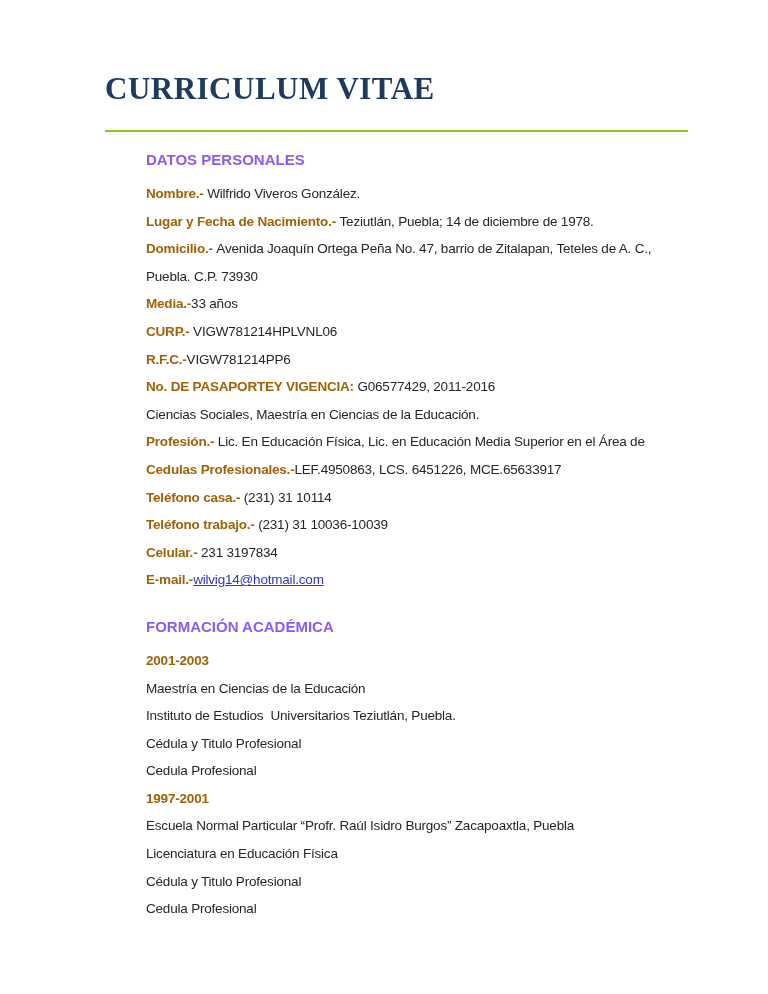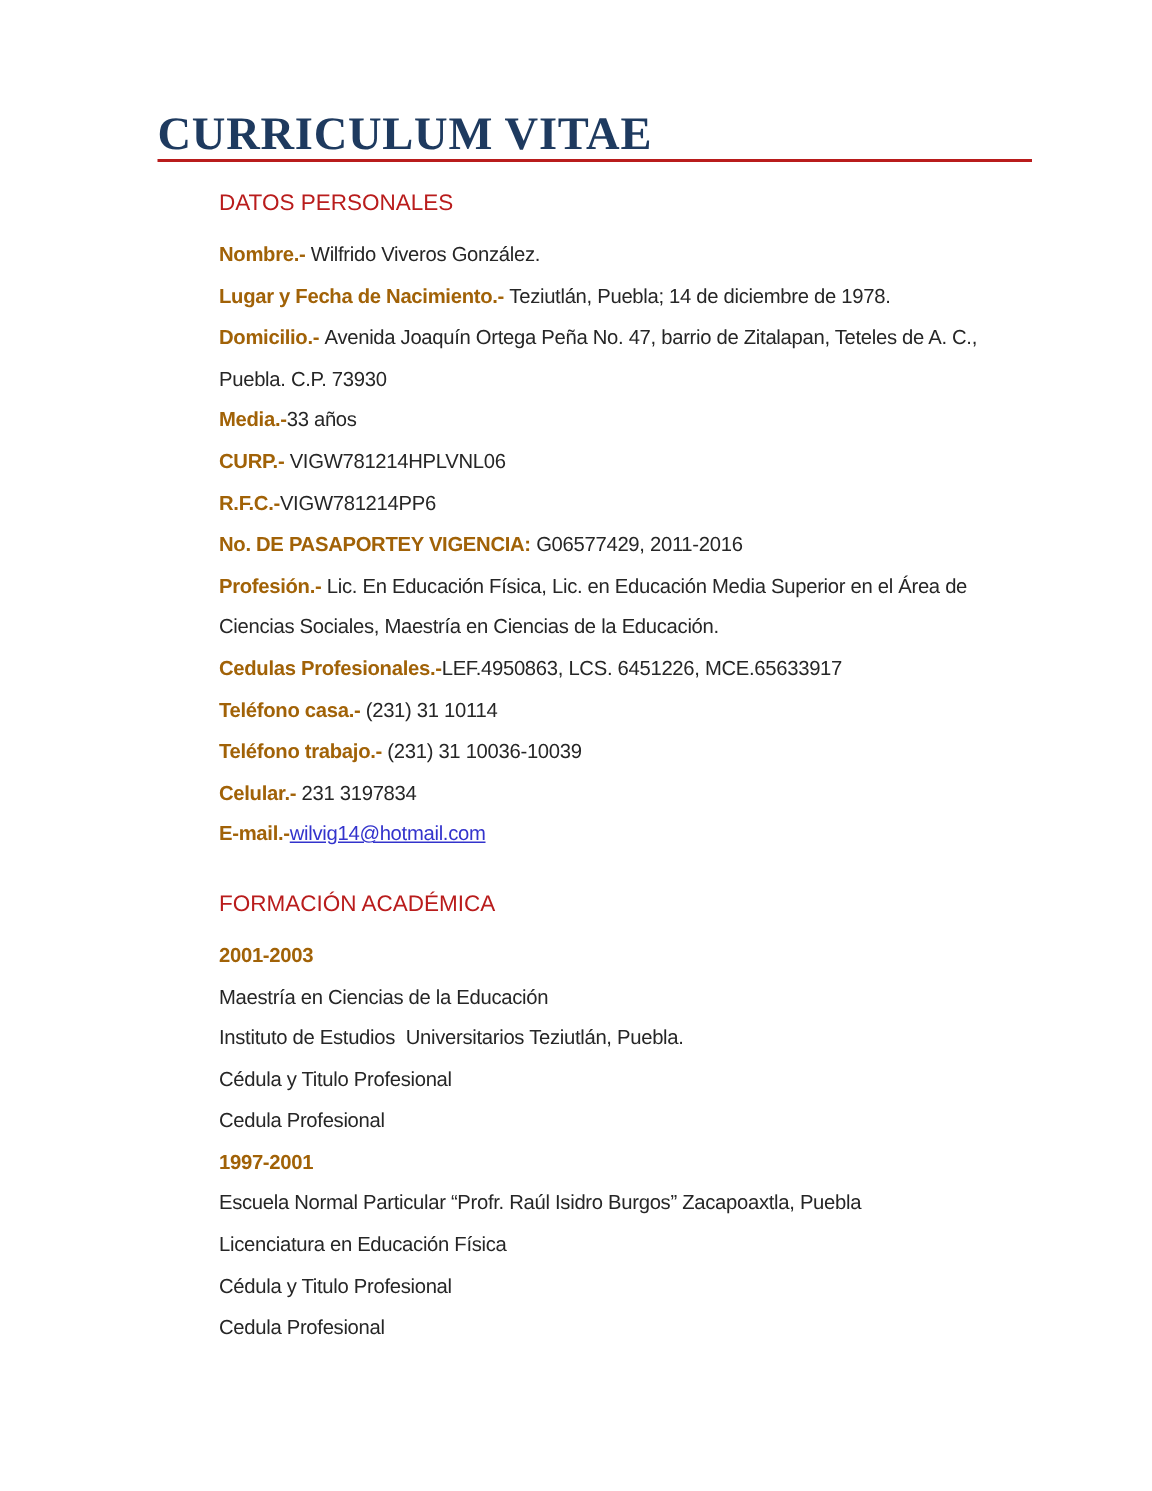--- a/index.html
+++ b/index.html
@@ -12,43 +12,43 @@
     position: relative;
     width: 768px;
     height: 994px;
     background: #ffffff;
     overflow: hidden;
     font-family: "Liberation Sans", "DejaVu Sans", sans-serif;
   }
   .title-wrap {
     margin: 72px 80px 0 105px;
     width: 583px;
-    border-bottom: 2px solid #b91c1c;
-    padding-bottom: 0;
+    border-bottom: 2px solid #84cc16;
+    padding-bottom: 24px;
   }
   .doc-title {
     margin: 0;
     font-family: "Liberation Serif", "DejaVu Serif", serif;
     font-weight: 600;
     font-size: 31px;
     line-height: 34px;
     letter-spacing: 0.5px;
     color: #1E3A5F;
   }
   .content {
     margin: 19px 0 0 146px;
     color: #262626;
   }
   .section { margin: 0; }
   .section + .section { margin-top: 24px; }
   .section-heading {
     margin: 0 0 6px 0;
     font-size: 15px;
-    font-weight: normal;
-    color: #b91c1c;
+    font-weight: bold;
+    color: #8b5cf6;
     letter-spacing: 0;
   }
   .lines {
     margin-top: 12px;
   }
   .cv-line {
     font-size: 13.5px;
     letter-spacing: -0.2px;
     line-height: 27.6px;
     height: 27.6px;
@@ -74,22 +74,22 @@
         <h2 class="section-heading">DATOS PERSONALES</h2>
         <div class="lines">
           <div class="cv-line"><b>Nombre.- </b><span>Wilfrido Viveros González.</span></div>
           <div class="cv-line"><b>Lugar y Fecha de Nacimiento.- </b><span>Teziutlán, Puebla; 14 de diciembre de 1978.</span></div>
           <div class="cv-line"><b>Domicilio.- </b><span>Avenida Joaquín Ortega Peña No. 47, barrio de Zitalapan, Teteles de A. C.,</span></div>
           <div class="cv-line"><span>Puebla. C.P. 73930</span></div>
           <div class="cv-line"><b>Media.-</b><span>33 años</span></div>
           <div class="cv-line"><b>CURP.- </b><span>VIGW781214HPLVNL06</span></div>
           <div class="cv-line"><b>R.F.C.-</b><span>VIGW781214PP6</span></div>
           <div class="cv-line"><b>No. DE PASAPORTEY VIGENCIA: </b><span>G06577429, 2011-2016</span></div>
+          <div class="cv-line"><span>Ciencias Sociales, Maestría en Ciencias de la Educación.</span></div>
           <div class="cv-line"><b>Profesión.- </b><span>Lic. En Educación Física, Lic. en Educación Media Superior en el Área de</span></div>
-          <div class="cv-line"><span>Ciencias Sociales, Maestría en Ciencias de la Educación.</span></div>
           <div class="cv-line"><b>Cedulas Profesionales.-</b><span>LEF.4950863, LCS. 6451226, MCE.65633917</span></div>
           <div class="cv-line"><b>Teléfono casa.- </b><span>(231) 31 10114</span></div>
           <div class="cv-line"><b>Teléfono trabajo.- </b><span>(231) 31 10036-10039</span></div>
           <div class="cv-line"><b>Celular.- </b><span>231 3197834</span></div>
           <div class="cv-line"><b>E-mail.-</b><a class="email-link">wilvig14@hotmail.com</a></div>
         </div>
       </div>
       <div class="section">
         <h2 class="section-heading">FORMACIÓN ACADÉMICA</h2>
         <div class="lines">

